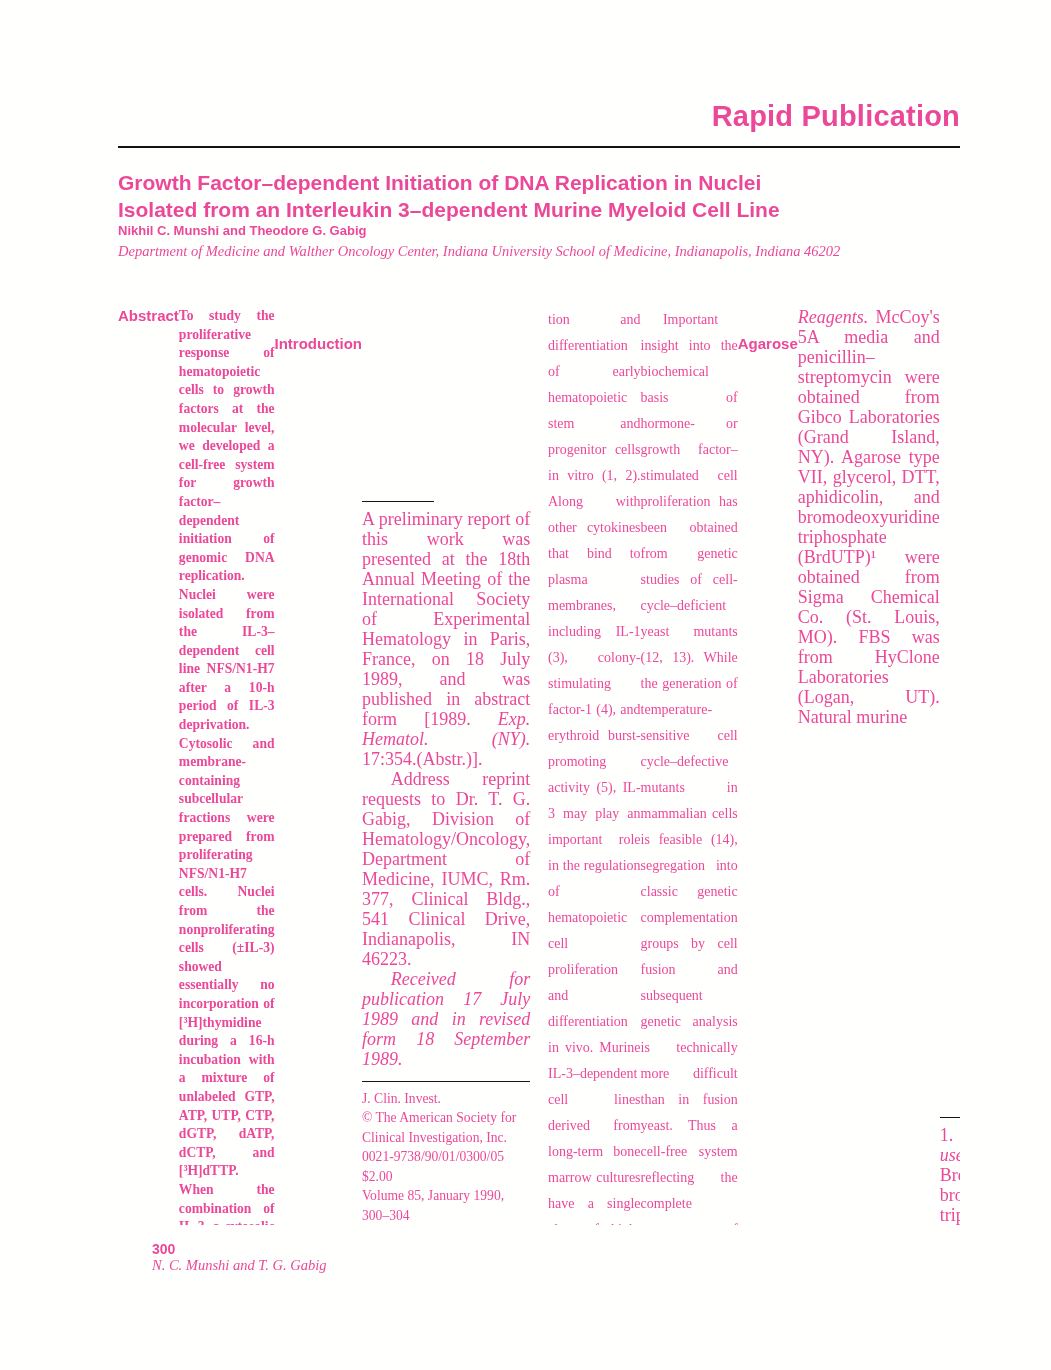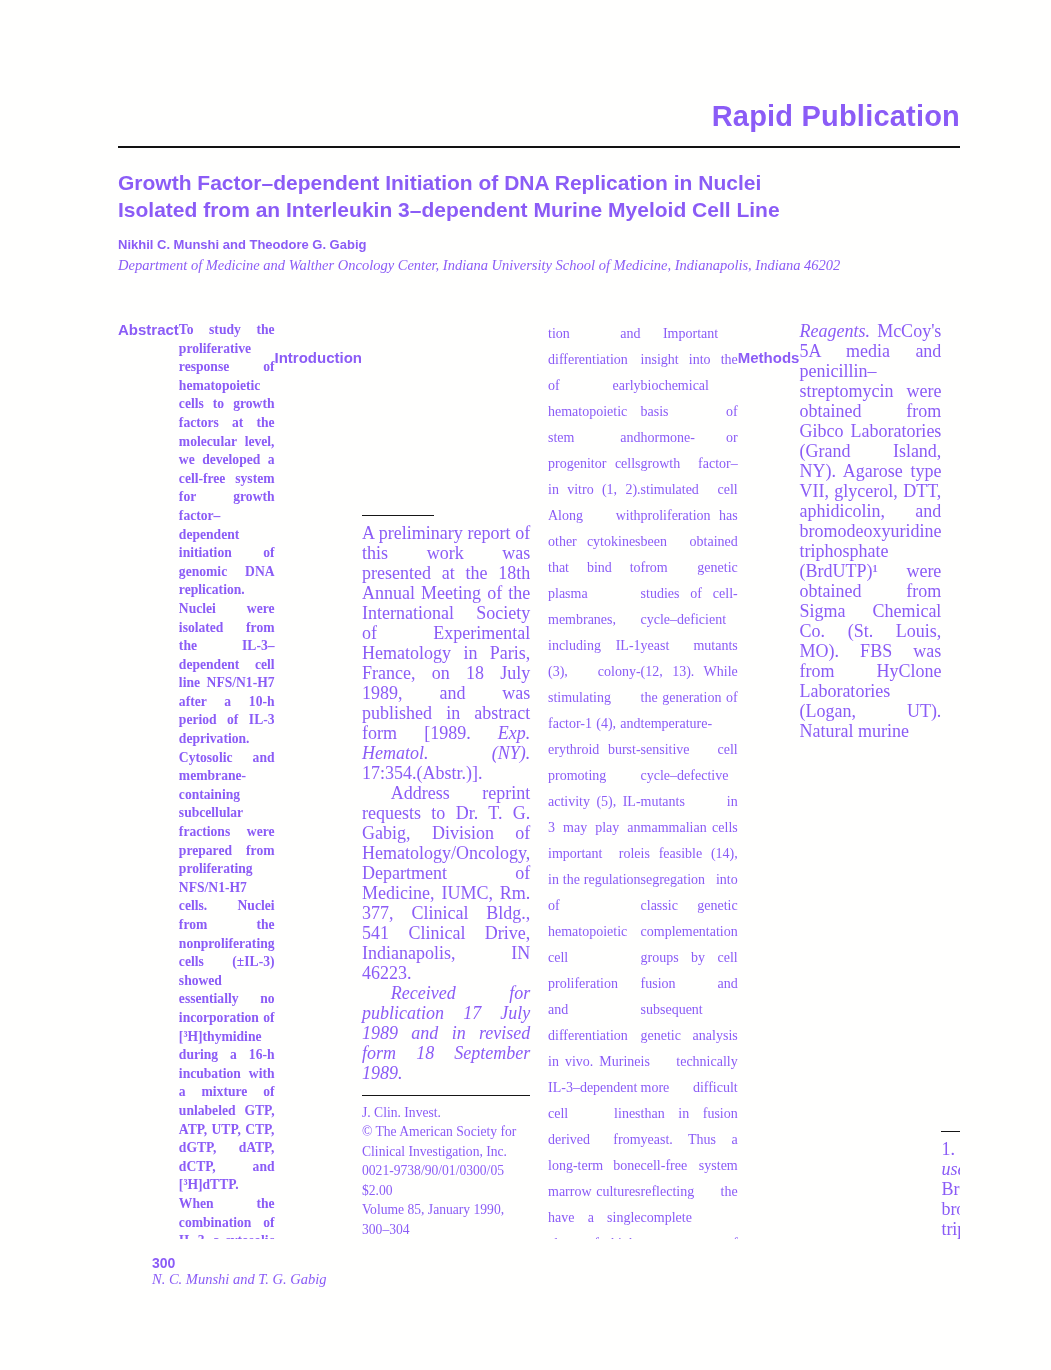--- a/index.html
+++ b/index.html
@@ -4,21 +4,21 @@
 <style>
   html, body { margin: 0; padding: 0; background: #e8e8e8; }
   .page {
     position: relative;
     width: 1051px;
     height: 1370px;
     margin: 0 auto;
     background: #fffffe;
     box-sizing: border-box;
     padding: 100px 91px 0 118px;
-    color: #8b5cf6;
+    color: #ec4899;
     overflow: hidden;
   }
 
   .rapid-pub {
     font-family: "Liberation Sans", sans-serif;
     font-weight: bold;
     font-size: 29px;
     text-align: right;
     letter-spacing: 0.2px;
   }
@@ -31,21 +31,20 @@
     font-family: "Liberation Sans", sans-serif;
     font-weight: bold;
     font-size: 21px;
     line-height: 27px;
     margin: 21px 0 0 0;
   }
   .authors {
     font-family: "Liberation Sans", sans-serif;
     font-weight: bold;
     font-size: 13px;
-    margin-top: 14px;
   }
   .affiliation {
     font-family: "Liberation Serif", serif;
     font-style: italic;
     font-size: 14.5px;
     margin-top: 5px;
   }
 
   .columns {
     display: flex;
@@ -165,21 +164,21 @@
           <div>0021-9738/90/01/0300/05 $2.00</div>
           <div>Volume 85, January 1990, 300–304</div>
         </div>
       </div>
     </section>
 
     <section class="col">
       <p class="para">tion and differentiation of early hematopoietic stem and progenitor cells in vitro (1, 2). Along with other cytokines that bind to plasma membranes, including IL-1 (3), colony-stimulating factor-1 (4), and erythroid burst-promoting activity (5), IL-3 may play an important role in the regulation of hematopoietic cell proliferation and differentiation in vivo. Murine IL-3–dependent cell lines derived from long-term bone marrow cultures have a single class of high-affinity cell-surface receptor for IL-3 (6). Chemical cross-linking studies of IL-3 with its cell-surface receptor indicate the receptor is a 140–150-kD protein that becomes phosphorylated on tyrosine within seconds of ligand binding (7, 8). As in other growth factor–dependent cells, IL-3 is required for progression beyond a critical point in early G₁ of the cell cycle in IL-3–dependent murine myeloid cell lines, and entry into S phase occurs after a delay of 16 h after initial IL-3 exposure (9). Although recent studies suggest that the IL-3 receptor may be a tyrosine kinase (and/or activate a kinase cascade), the identity and biochemical functions of cytosolic phosphoproteins that appear within minutes of IL-3 stimulation (10), and their relationship to later biochemical events that result in progression through G₁ phase of the cell cycle and entry into S phase, are entirely unknown. In the present studies, the murine IL-3–dependent cell line NFS/N1-H7, derived from retroviral-free long-term bone marrow cultures in vitro (11), was used to develop a cell-free model of growth factor–dependent initiation of DNA replication.</p>
       <p class="para indent">Important insight into the biochemical basis of hormone- or growth factor–stimulated cell proliferation has been obtained from genetic studies of cell-cycle–deficient yeast mutants (12, 13). While the generation of temperature-sensitive cell cycle–defective mutants in mammalian cells is feasible (14), segregation into classic genetic complementation groups by cell fusion and subsequent genetic analysis is technically more difficult than in fusion yeast. Thus a cell-free system reflecting the complete sequence of essential molecular events for growth factor–stimulated proliferation of mammalian cells would provide a useful model for genetic as well as biochemical analysis.</p>
 
-      <h2 class="section-heading heading-space">Methods</h2>
+      <h2 class="section-heading heading-space">Agarose</h2>
       <p class="para small"><span class="run-i">Reagents.</span><span> McCoy's 5A media and penicillin–streptomycin were obtained from Gibco Laboratories (Grand Island, NY). Agarose type VII, glycerol, DTT, aphidicolin, and bromodeoxyuridine triphosphate (BrdUTP)¹ were obtained from Sigma Chemical Co. (St. Louis, MO). FBS was from HyClone Laboratories (Logan, UT). Natural murine</span></p>
 
       <div class="footnote-block push-down">
         <hr class="footnote-rule-short">
         <p class="para small"><span>1. </span><span class="run-i">Abbreviation used in this paper:</span><span> BrdUTP, bromodeoxyuridine triphosphate.</span></p>
       </div>
     </section>
 
   </main>
 

